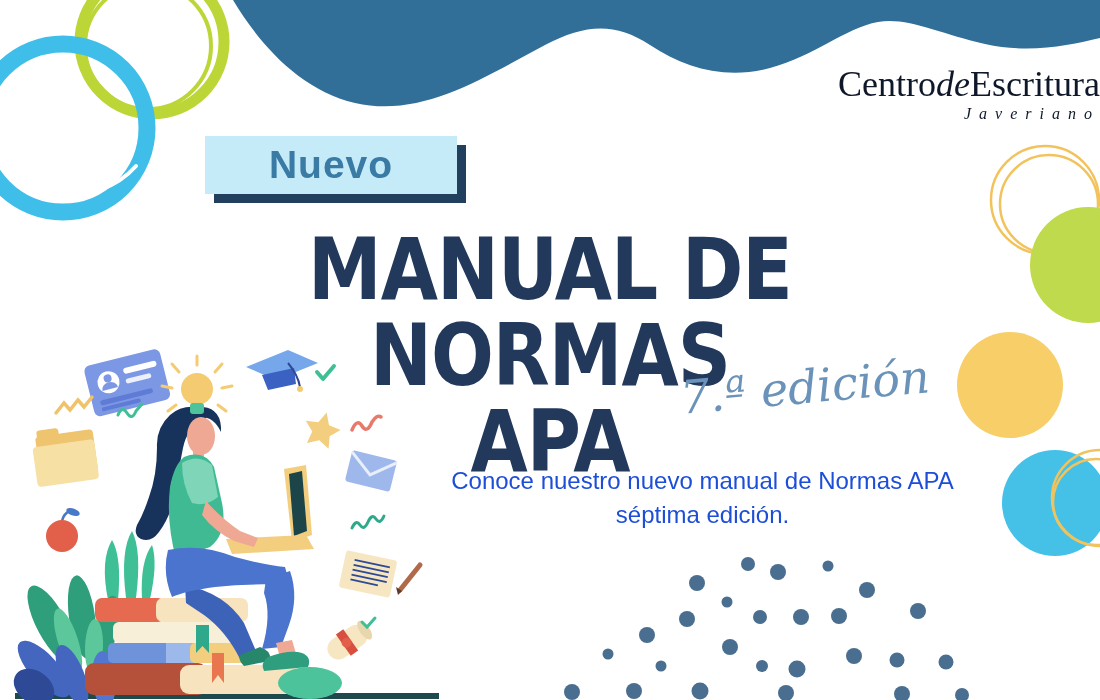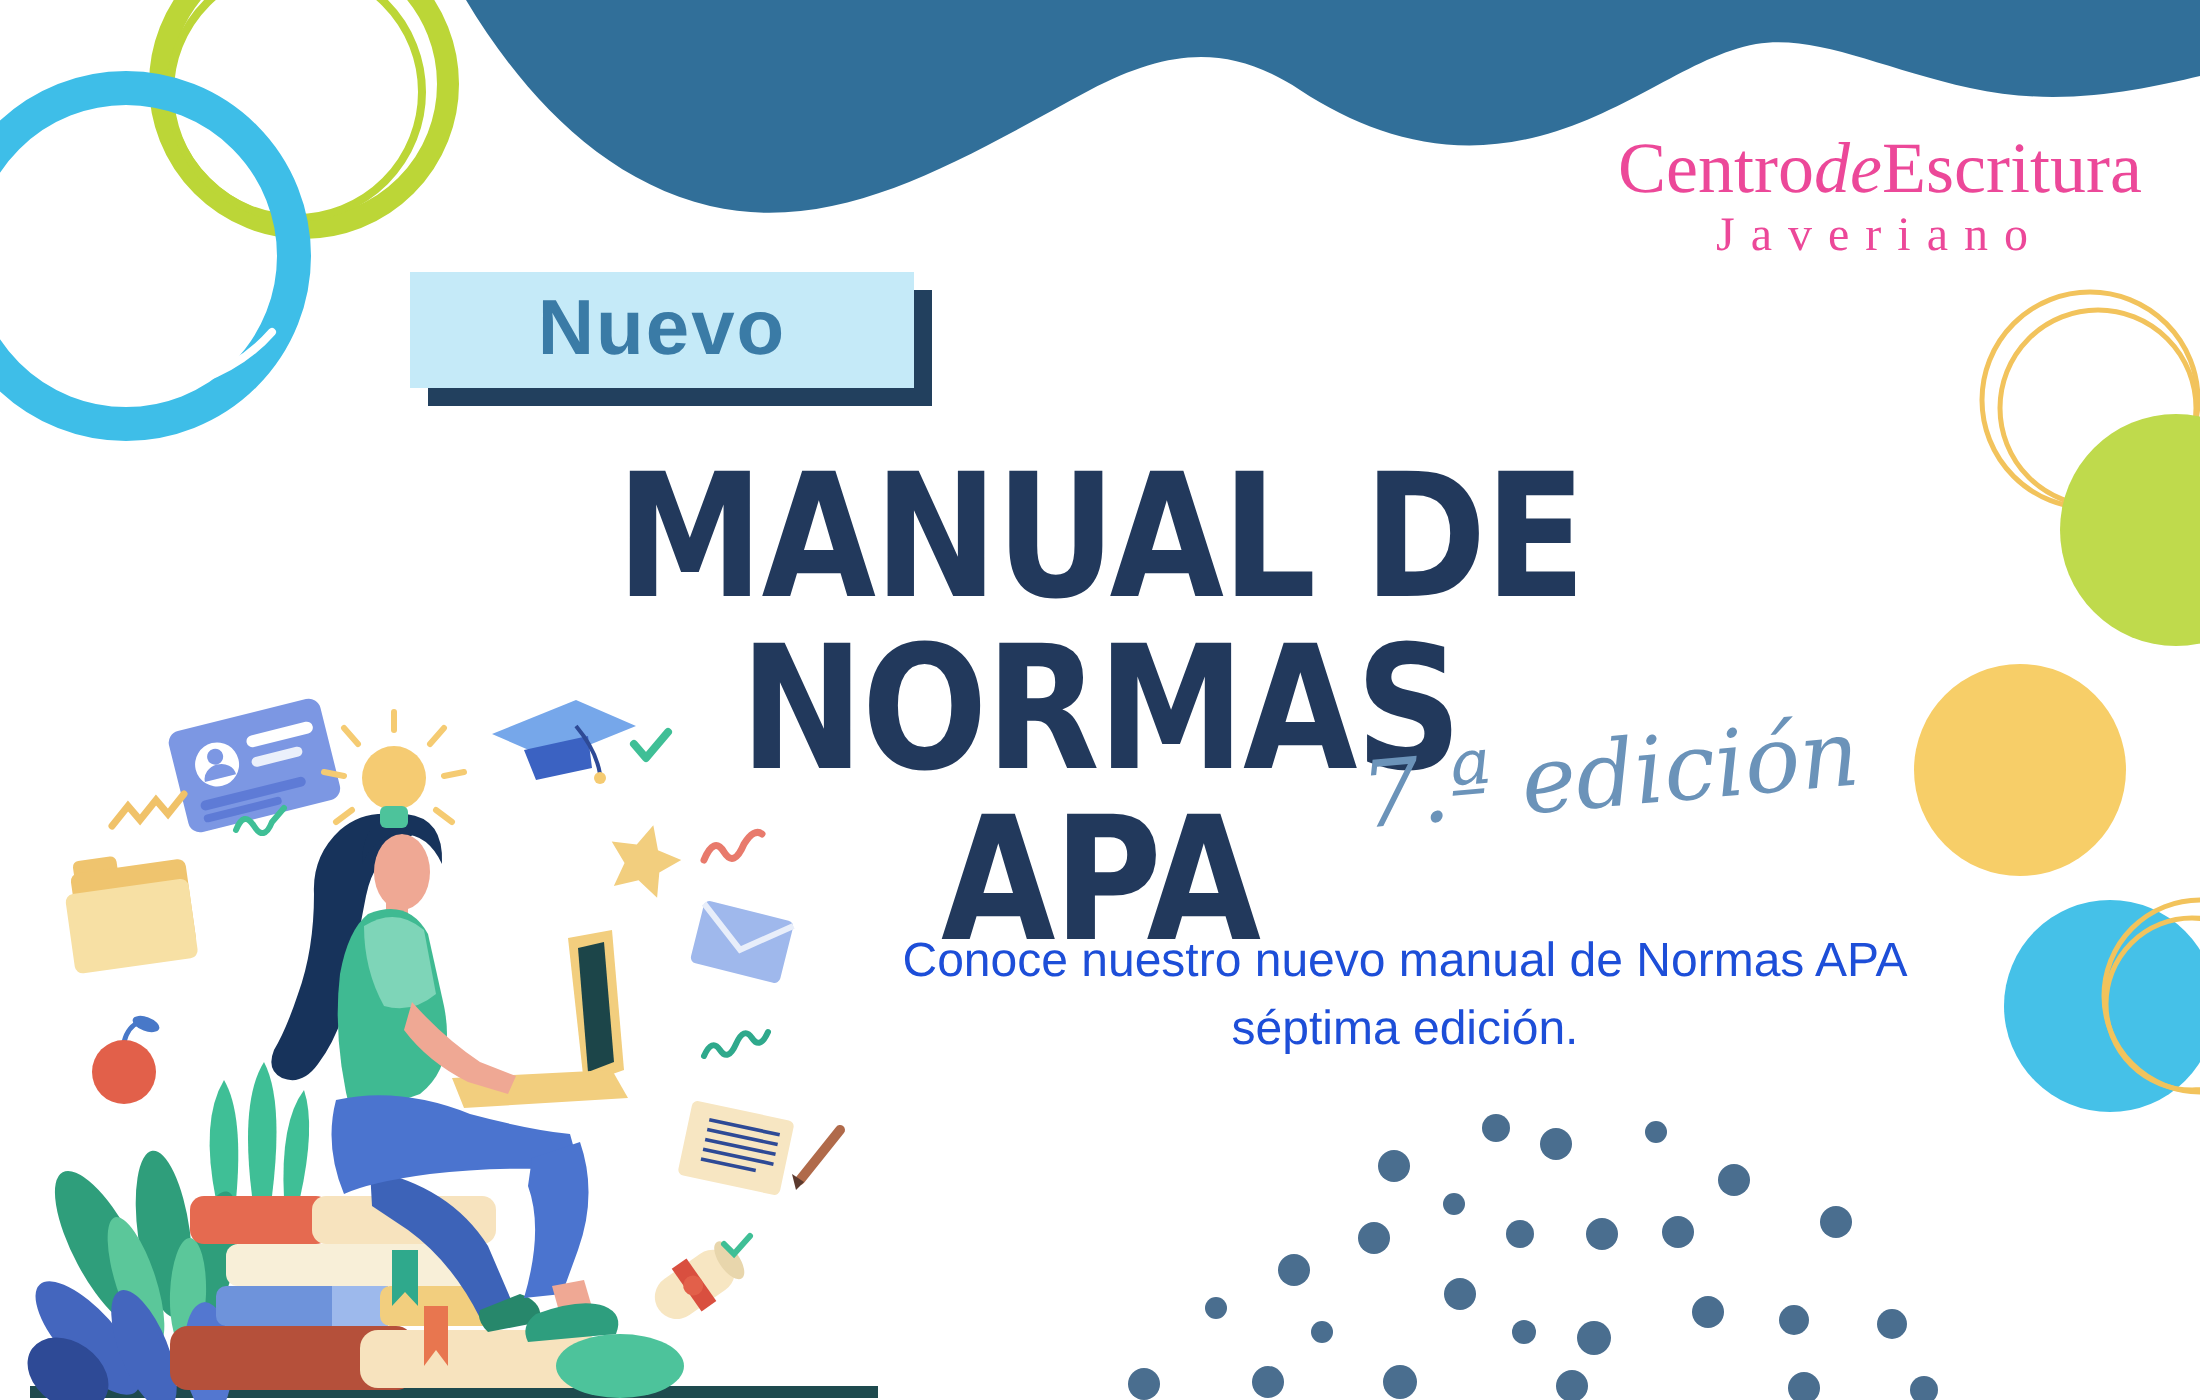--- a/index.html
+++ b/index.html
@@ -7,25 +7,25 @@
           font-family:"Liberation Sans",sans-serif;}
   .abs{position:absolute;}
   
   #top-wave{left:0;top:0;}
   #corner-rings{left:-30px;top:-30px;}
   
   #badge{left:205px;top:136px;width:252px;height:58px;background:#C5EAF8;
          box-shadow:9px 9px 0 #22405E;display:flex;align-items:center;justify-content:center;
          color:#3A7BA6;font-size:39px;font-weight:bold;letter-spacing:1px;}
   
-  #logo{left:780px;top:66px;width:320px;text-align:center;color:#ec4899;
+  #logo{left:780px;top:66px;width:320px;text-align:right;color:#0f172a;
         font-family:"Liberation Serif",serif;}
   #logo .l1{font-size:36px;line-height:1.05;}
   #logo .l1 .it{font-style:italic;}
-  #logo .l2{font-size:24px;letter-spacing:8px;margin-top:1px;}
+  #logo .l2{font-size:16px;font-style:italic;letter-spacing:8px;margin-top:1px;}
   
   #title{left:125px;top:226px;width:850px;text-align:center;color:#22395C;
          font-family:"DejaVu Sans",sans-serif;font-weight:900;font-size:74px;
          line-height:1.0;letter-spacing:-1px;transform:scaleY(1.16);transform-origin:top center;}
   
   #edition{left:650px;top:360px;width:310px;text-align:center;color:#6B93B9;
            font-family:"DejaVu Serif",serif;font-style:italic;font-size:46px;
            transform:rotate(-5deg);}
   
   #description{left:395px;top:464px;width:615px;text-align:center;color:#1d4ed8;

